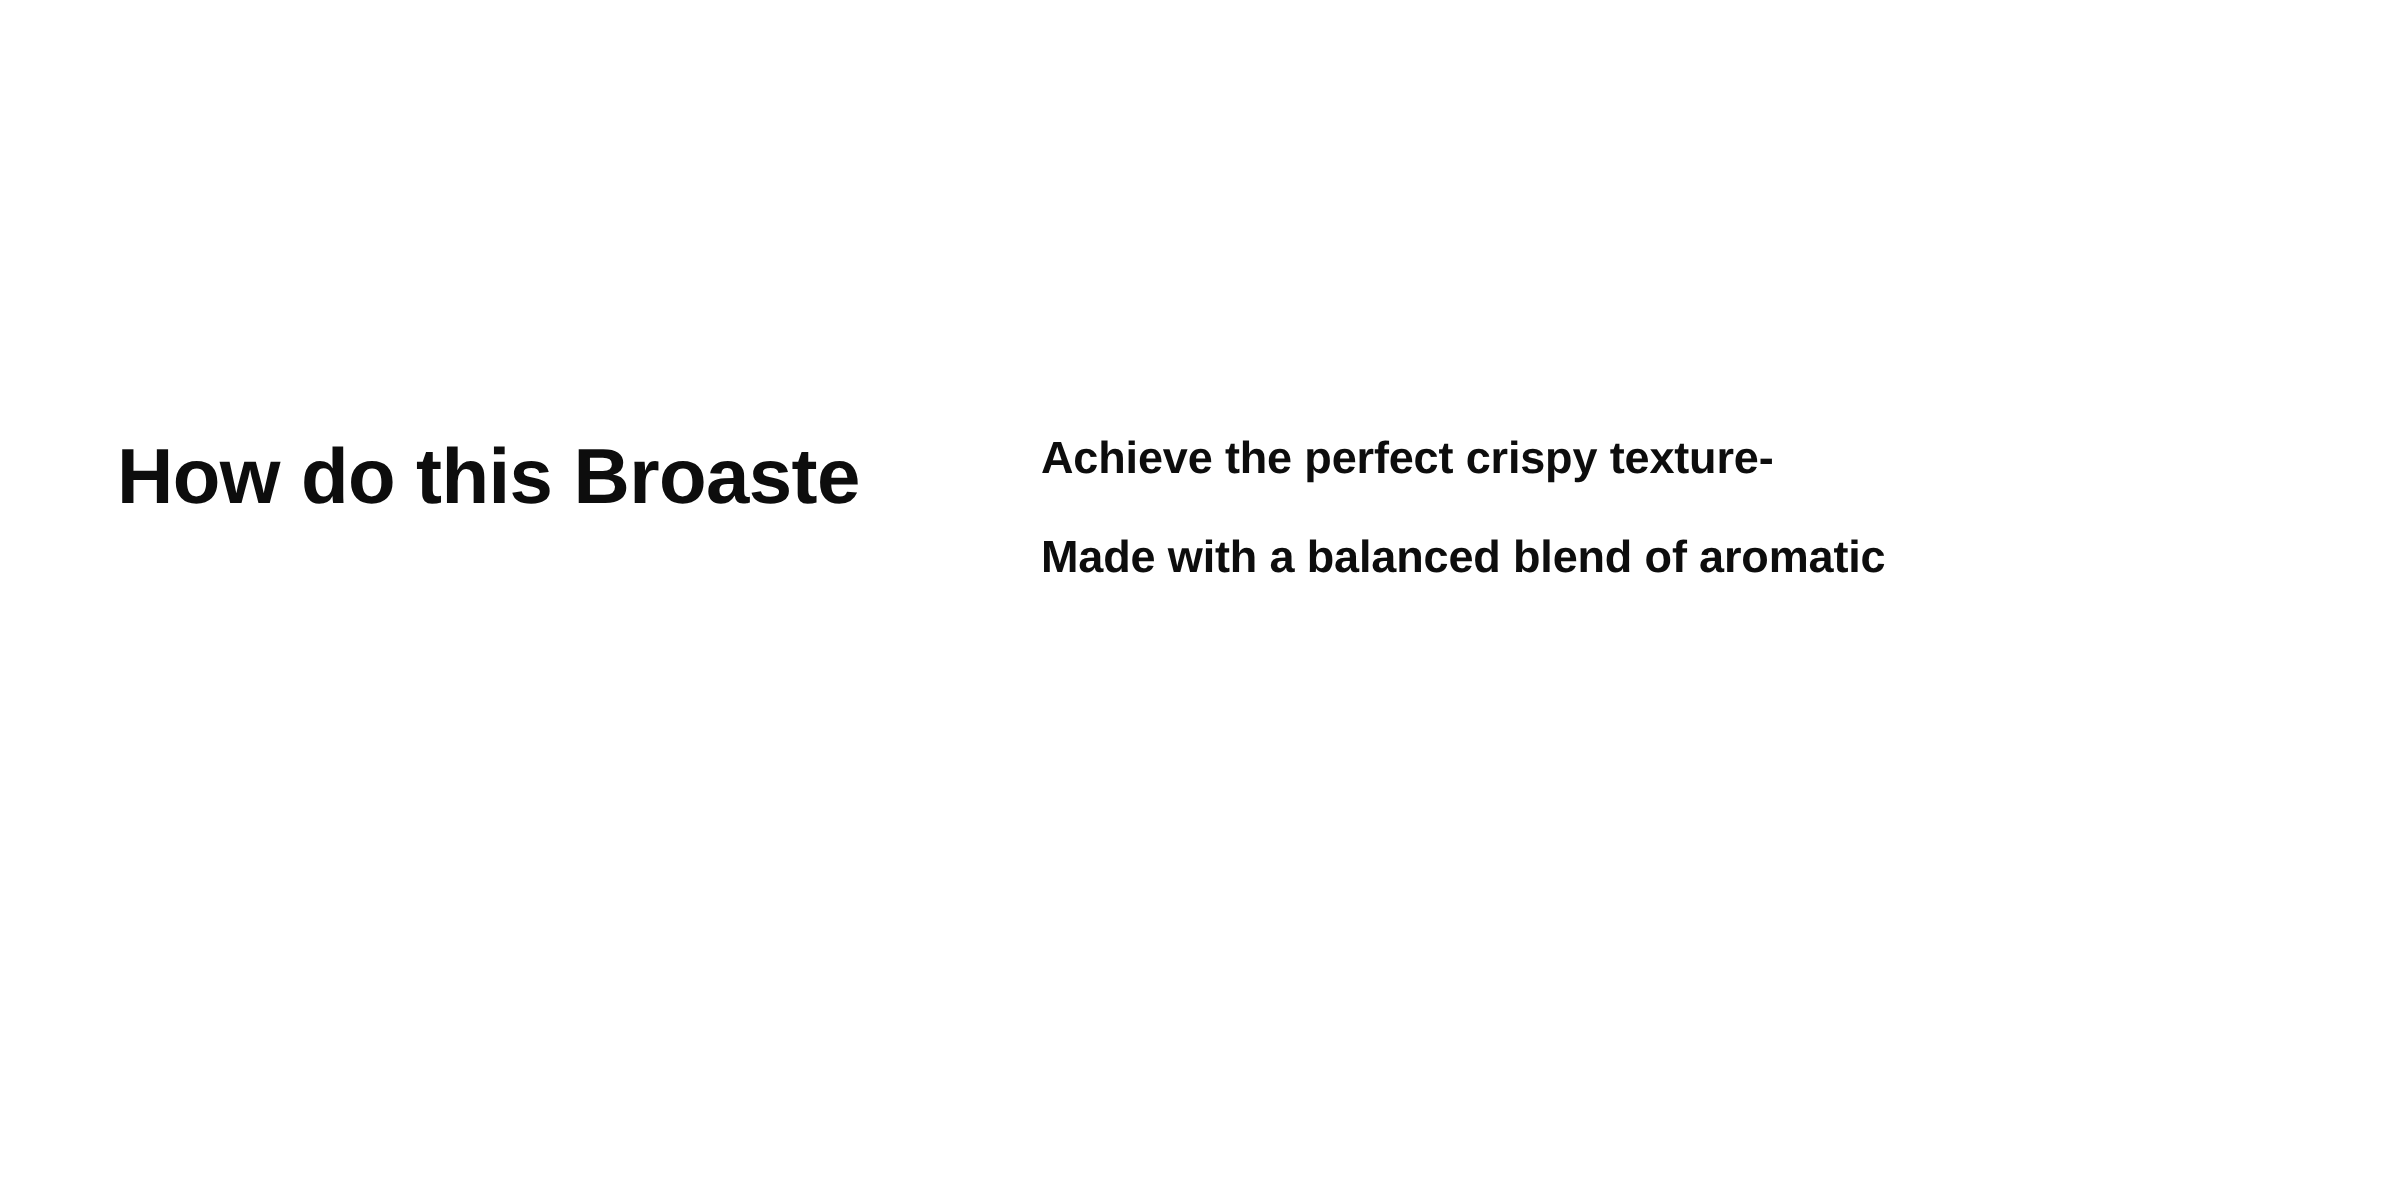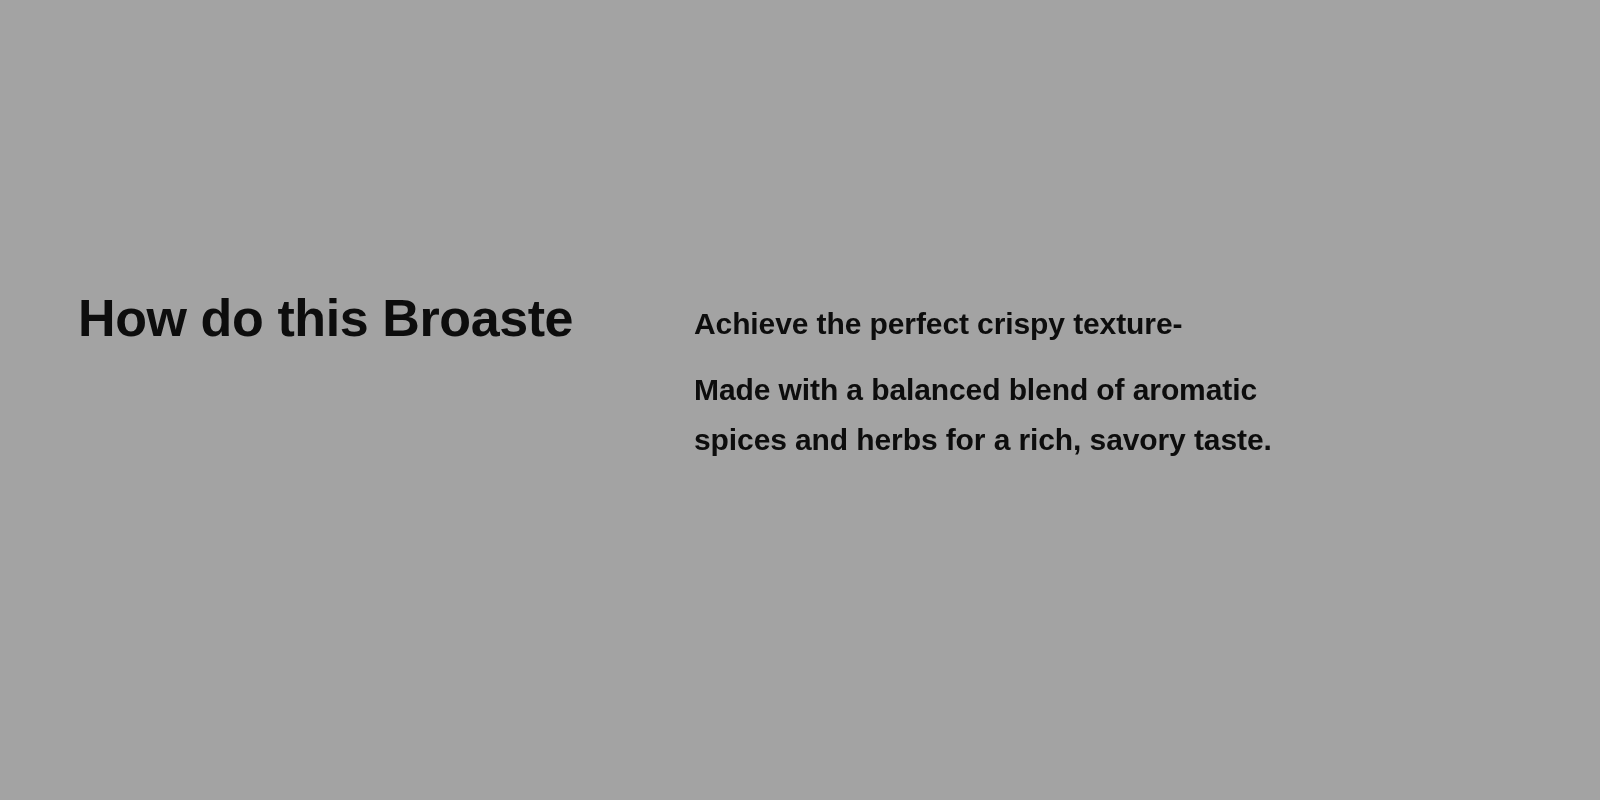--- a/index.html
+++ b/index.html
@@ -34,53 +34,52 @@
     line-height: 64px;
     color: #0d0d0d;
     letter-spacing: -0.4px;
     white-space: pre;
   }
 
   
   .copy-block {
     position: absolute;
     left: 694px;
-    top: 299px;
+    top: 281px;
     width: 640px;
   }
   .para {
     margin: 0;
   }
   .para + .para {
     margin-top: 16px;
   }
   .para-line {
     font-size: 30px;
     font-weight: bold;
     line-height: 50px;
     color: #0d0d0d;
     letter-spacing: -0.1px;
     white-space: pre;
   }
 </style>
 </head>
 <body>
 
-<div class="slide" style="background: #a3a3a3;">
+<div class="slide" style="background: #ffffff;">
 
   <div class="heading-block">
     <div class="heading-line" style="color: rgb(13, 13, 13);">How do this Broaste</div>
   </div>
 
   <div class="copy-block">
 
     <div class="para">
       <div class="para-line" style="color: rgb(13, 13, 13);">Achieve the perfect crispy texture-</div>
     </div>
 
     <div class="para">
       <div class="para-line" style="color: rgb(13, 13, 13);">Made with a balanced blend of aromatic</div>
-      <div class="para-line" style="color: rgb(13, 13, 13);">spices and herbs for a rich, savory taste.</div>
     </div>
 
   </div>
 
 </div>
 
 </body></html>

